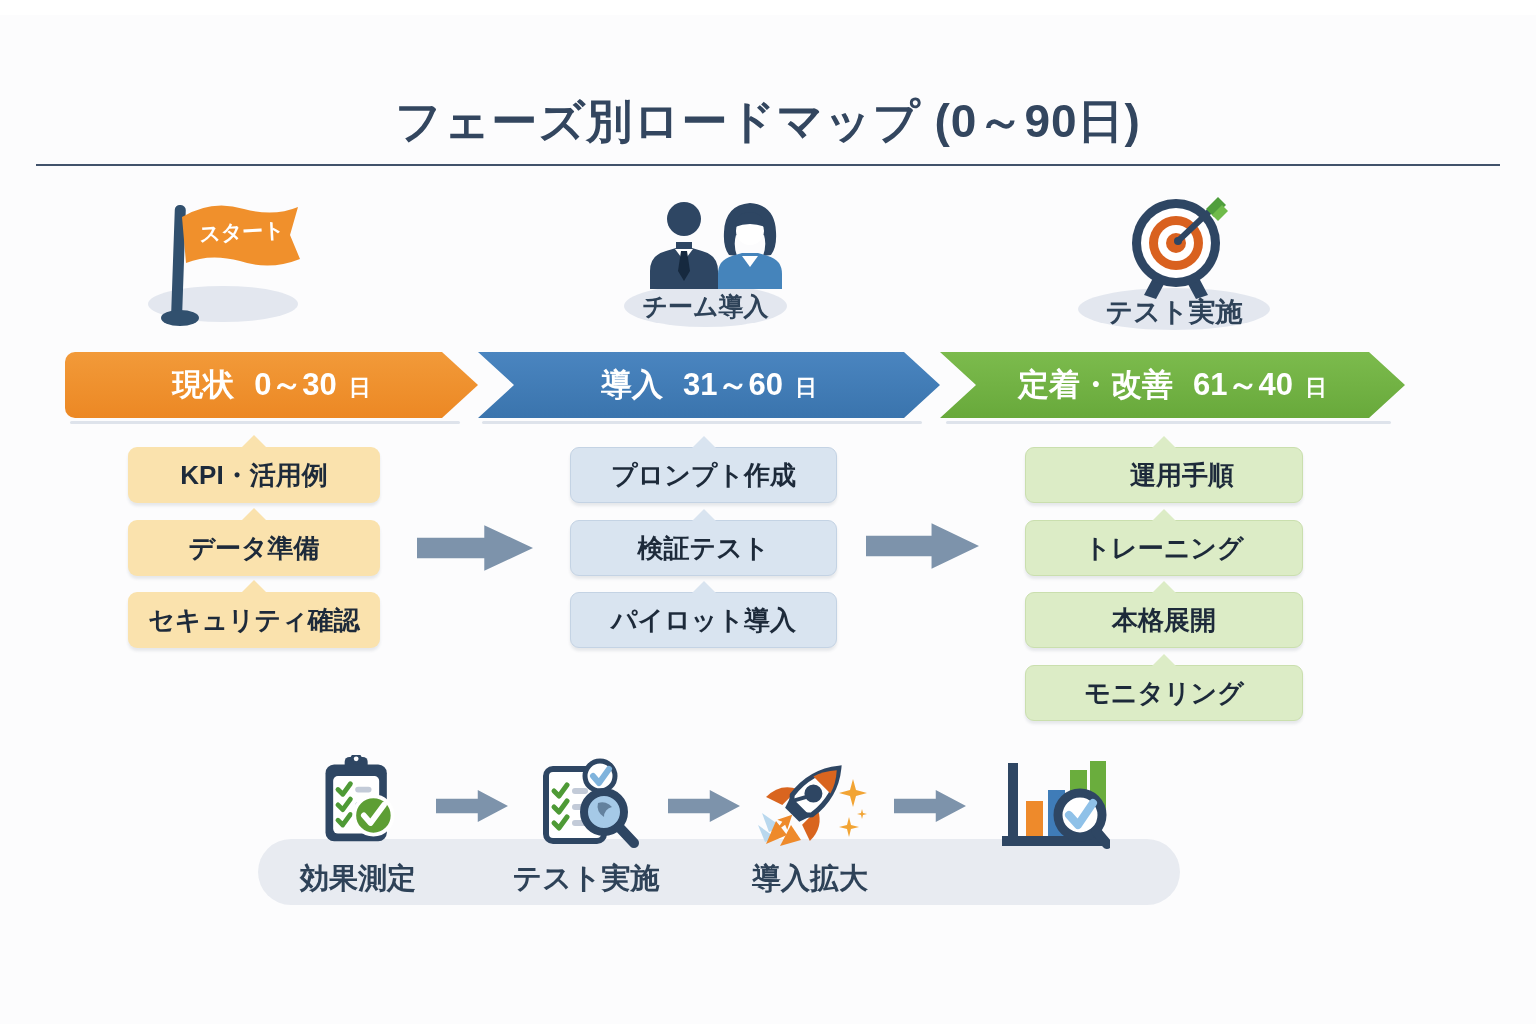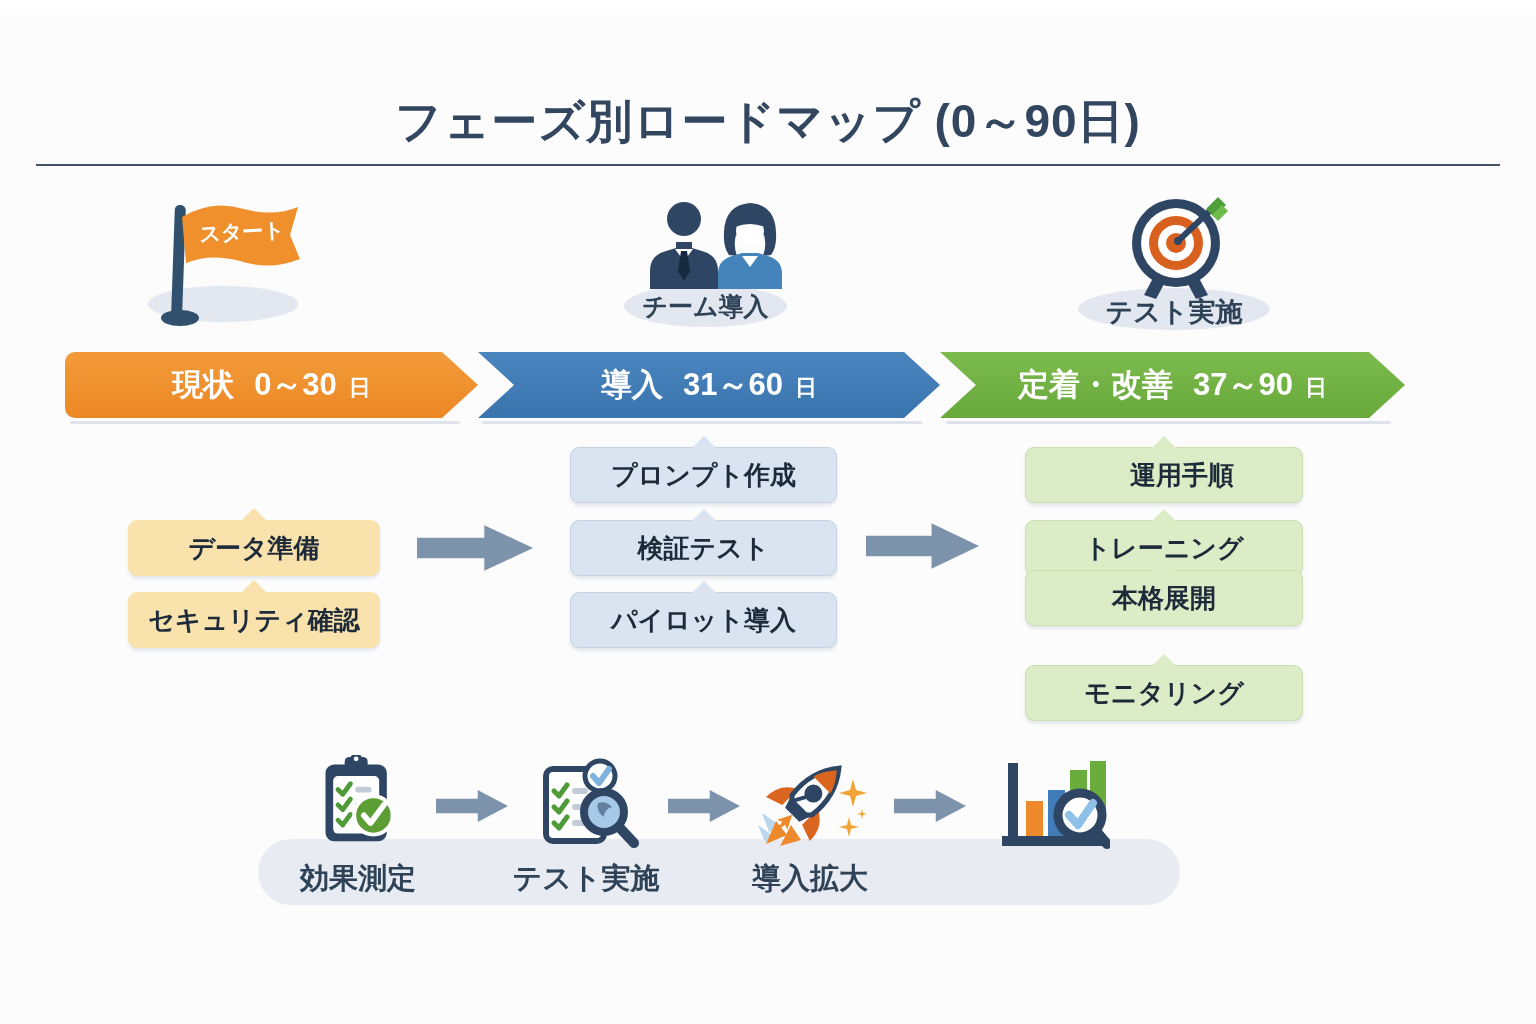--- a/index.html
+++ b/index.html
@@ -141,37 +141,38 @@
     <span class="p-range">0～30</span>
     <span class="p-unit">日</span>
   </div>
   <div class="banner banner-blue">
     <span class="p-name">導入</span>
     <span class="p-range">31～60</span>
     <span class="p-unit">日</span>
   </div>
   <div class="banner banner-green">
     <span class="p-name">定着・改善</span>
-    <span class="p-range">37～90</span>
+    <span class="p-range">61～40</span>
     <span class="p-unit">日</span>
   </div>
   <div class="banner-shadow" style="left:70px;width:390px;"></div>
   <div class="banner-shadow" style="left:482px;width:440px;"></div>
   <div class="banner-shadow" style="left:946px;width:445px;"></div>
 
+  <div class="box col1-box" style="top:432px;">KPI・活用例</div>
   <div class="box col1-box" style="top:505px;">データ準備</div>
   <div class="box col1-box" style="top:577px;">セキュリティ確認</div>
 
   <div class="box col2-box" style="top:432px;">プロンプト作成</div>
   <div class="box col2-box" style="top:505px;">検証テスト</div>
   <div class="box col2-box" style="top:577px;">パイロット導入</div>
 
   <div class="box col3-box" style="top:432px;padding-left:36px;">運用手順</div>
   <div class="box col3-box" style="top:505px;">トレーニング</div>
-  <div class="box col3-box" style="top:555px;">本格展開</div>
+  <div class="box col3-box" style="top:577px;">本格展開</div>
   <div class="box col3-box" style="top:650px;">モニタリング</div>
 
   <div class="block-arrow mid-arrow-1"></div>
   <div class="block-arrow mid-arrow-2"></div>
 
   <div class="bottom-pill"></div>
 
   <svg class="step-icon" style="left:314px;top:740px;" width="92" height="92" viewBox="0 0 96 96">
     <rect x="12" y="10" width="64" height="80" rx="9" fill="#2e4663"></rect>
     <rect x="32" y="2" width="24" height="16" rx="5" fill="#2e4663"></rect>

